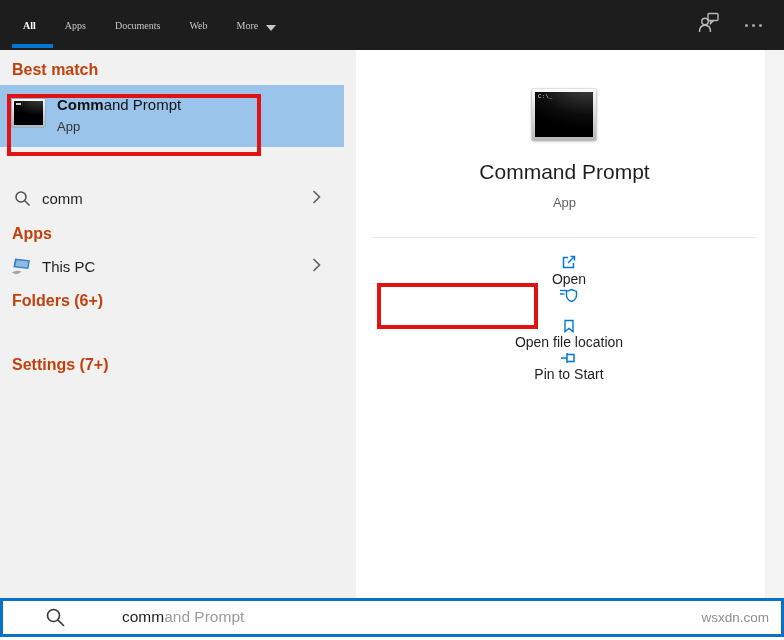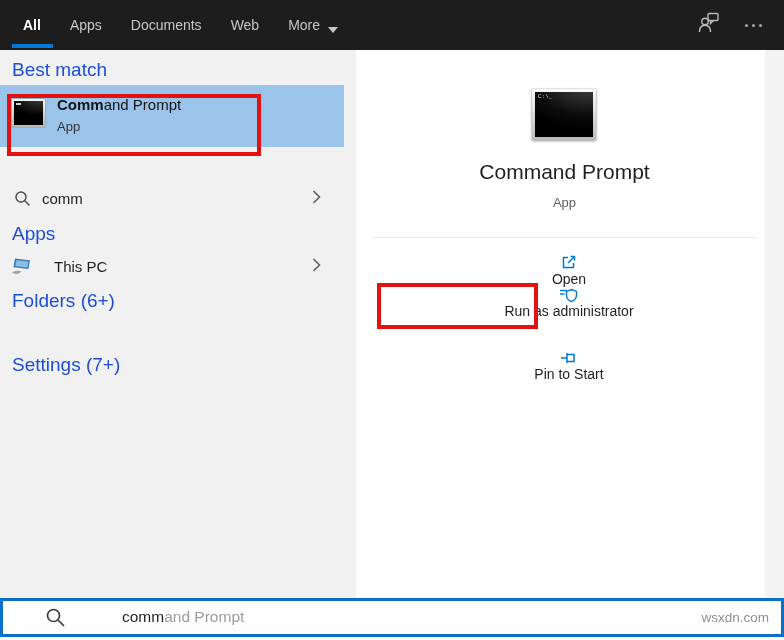--- a/index.html
+++ b/index.html
@@ -2,32 +2,32 @@
 <html><head>
 <meta charset="utf-8">
 <style>
   * { margin:0; padding:0; box-sizing:border-box; }
   body { background:#ffffff; font-family:"Liberation Sans", sans-serif; }
   .page { position:relative; width:784px; height:640px; background:#ffffff; overflow:hidden; }
 
   
   .topbar { position:absolute; left:0; top:0; width:784px; height:50px; background:#1d1d1d; }
   .tabs { position:absolute; left:0; top:0; height:50px; display:flex; align-items:center; gap:29px; padding-left:23px; }
-  .tab { font-size:14px; color:#c7c7c7; cursor:default; white-space:nowrap; }
+  .tab { font-size:10px; color:#c7c7c7; cursor:default; white-space:nowrap;font-family:Liberation Serif, serif; }
   .tab.active { color:#ffffff; font-weight:700; }
   .tab-more { display:flex; align-items:flex-end; gap:8px; }
   .caret-down { width:0; height:0; border-left:5px solid transparent; border-right:5px solid transparent; border-top:6px solid #c7c7c7; }
   .all-underline { position:absolute; left:12px; top:44px; width:41px; height:4px; background:#0078d7; }
   .topbar-icons { position:absolute; right:0; top:0; height:50px; display:flex; align-items:center; gap:24px; padding-right:22px; }
   .ellipsis-dots { display:flex; gap:4px; }
   .ellipsis-dots span { width:3px; height:3px; border-radius:50%; background:#a8a8a8; display:block; }
 
   
   .left-panel { position:absolute; left:0; top:50px; width:356px; height:550px; background:#f1f1f1; }
-  .section-header { position:absolute; left:12px; font-size:19px; font-weight:400; color:#1d4ed8; line-height:16px; }
+  .section-header { position:absolute; left:12px; font-size:16px; font-weight:700; color:#c2410c; line-height:16px; }
   .best-match-row { position:absolute; left:0; top:35px; width:344px; height:62px; background:#9ac4ea; }
   .bm-text { position:absolute; left:57px; top:10px; }
   .bm-title { font-size:15px; color:#141414; line-height:20px; }
   .bm-title b { font-weight:700; }
   .bm-sub { font-size:13px; color:#333333; line-height:18px; margin-top:3px; }
 
   .cmd-icon-sm { position:absolute; left:12px; top:14px; width:33px; height:28px;
     background:linear-gradient(#fafafa,#b5b5b5); padding:2px; box-shadow:0 0 1px rgba(0,0,0,.5); }
   .cmd-icon-sm .scr { width:100%; height:100%; background:radial-gradient(ellipse 150% 110% at 85% -10%, #3d3d3d, #000 65%); position:relative; }
   .cmd-icon-sm .scr i { position:absolute; left:2px; top:2px; width:5px; height:2px; background:#cfcfcf; }
@@ -135,21 +135,21 @@
     <div class="section-header" style="top:176px">Apps</div>
 
     <div class="list-row" style="top:200px">
       <span style="margin-left:11px; display:flex;">
         <svg width="21" height="19" viewBox="0 0 21 19">
           <polygon points="4,1.5 19,3.2 17.4,12 2.4,10.2" fill="#3a7fc1"></polygon>
           <polygon points="5.6,3.2 17.4,4.5 16.2,10.4 4.4,9" fill="#8fbce4"></polygon>
           <path d="M1 15.5 C4 13.3 7.5 13.2 10.5 14.4 L7.8 16.6 C5.2 17.6 2.6 16.6 1 15.5 Z" fill="#9aa7b0"></path>
         </svg>
       </span>
-      <span class="row-label" style="margin-left:22px">This PC</span>
+      <span class="row-label" style="margin-left:10px">This PC</span>
       <span class="row-chevron">
         <svg width="9" height="15" viewBox="0 0 9 15" fill="none" stroke="#5f5f5f" stroke-width="1.6">
           <path d="M1.5 1.5 L7.5 7.5 L1.5 13.5"></path>
         </svg>
       </span>
     </div>
 
     <div class="section-header" style="top:243px">Folders (6+)</div>
     <div class="section-header" style="top:307px">Settings (7+)</div>
   </div>
@@ -176,23 +176,30 @@
     </div>
 
     <div class="action-row" style="top:236px">
       <span class="a-icon">
         <svg width="19" height="17" viewBox="0 0 19 17" fill="none" stroke="#0078d7" stroke-width="1.4">
           <path d="M1 4.5 H8"></path>
           <path d="M1 8 H5.5"></path>
           <path d="M12.5 3.5 L17.5 5.4 V9 C17.5 12.2 15.3 14.6 12.5 15.5 C9.7 14.6 7.5 12.2 7.5 9 V5.4 Z"></path>
         </svg>
       </span>
-      <span class="a-label">Run as administrator</span>
-    </div>
-
+    </div>
+
+    <div class="action-row" style="top:268px">
+      <span class="a-icon">
+        <svg width="16" height="16" viewBox="0 0 16 16" fill="none" stroke="#0078d7" stroke-width="1.4">
+          <path d="M4 2.5 H12 V13.5 L8 10.4 L4 13.5 Z"></path>
+        </svg>
+      </span>
+      <span class="a-label">Open file location</span>
+    </div>
 
     <div class="action-row" style="top:300px">
       <span class="a-icon">
         <svg width="17" height="16" viewBox="0 0 17 16" fill="none" stroke="#0078d7" stroke-width="1.5">
           <path d="M1 8 H7"></path>
           <path d="M7 3 V13"></path>
           <path d="M7 4.5 H14 V11.5 H7"></path>
         </svg>
       </span>
       <span class="a-label">Pin to Start</span>

